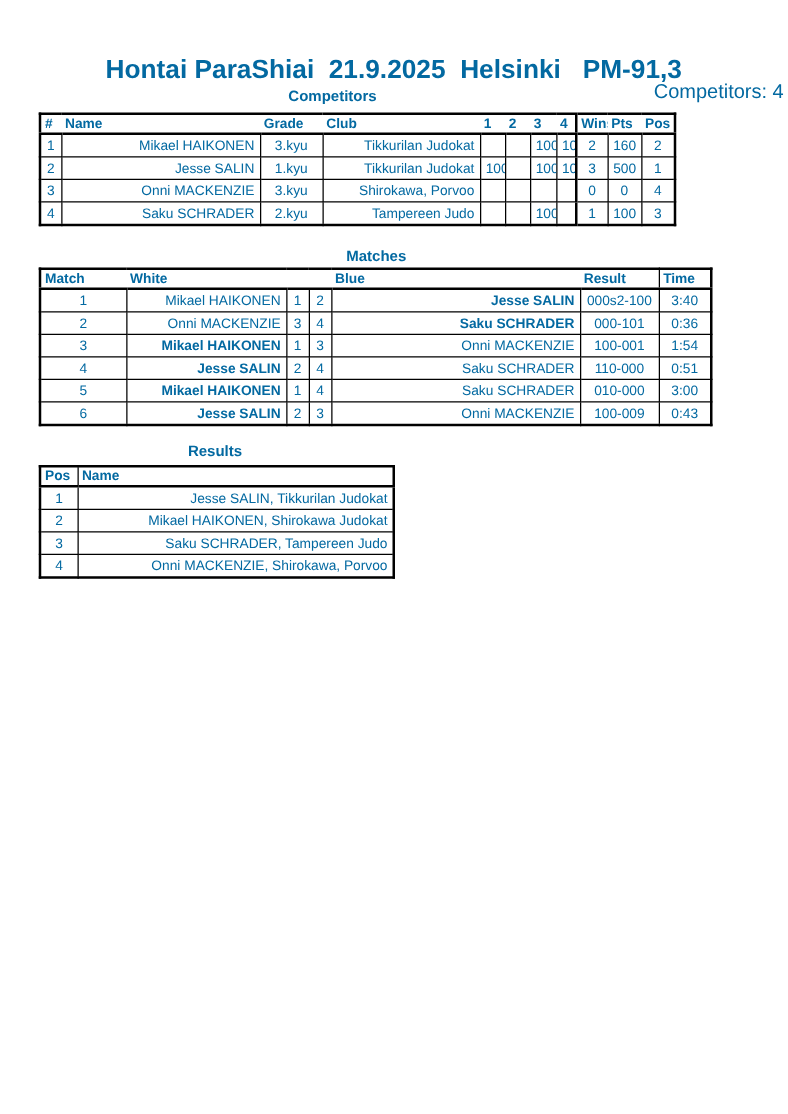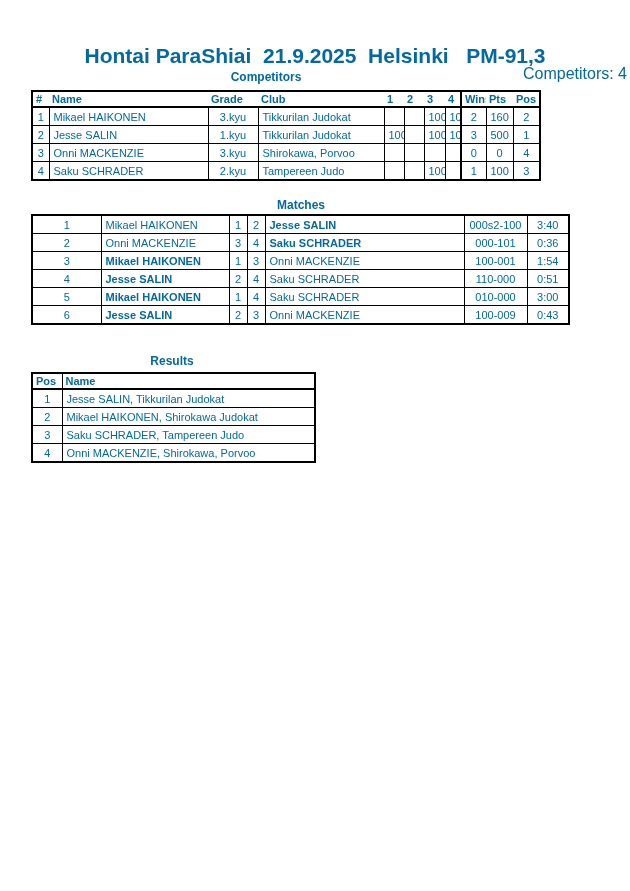--- a/index.html
+++ b/index.html
@@ -26,21 +26,21 @@
     position:absolute;border-collapse:collapse;table-layout:fixed;
     font-size:11px;background:#fff;border:2px solid #000;
   }
   td{border:1px solid #000;padding:0 4px;height:17px;overflow:hidden;white-space:nowrap;}
   th{
     font-weight:bold;border-left:none;border-right:none;border-top:none;
     border-bottom:2px solid #000;padding:0 3px;height:14px;
     overflow:hidden;white-space:nowrap;text-align:left;
   }
   .c{text-align:center;}
-  .l{text-align:left;}
+  .l{text-align:right;}
   th.hl{text-align:left;}
   th.divl{border-left:1px solid #000;}
   .thickl{border-left:2px solid #000 !important;}
   .bold{font-weight:bold;}
 
   .tbl-competitors{left:31px;top:90px;width:508px;}
   .tbl-matches{left:31px;top:214px;width:537px;}
   .tbl-results{left:31px;top:372px;width:283px;}
 </style>
 </head>
@@ -142,20 +142,29 @@
     <colgroup>
       <col style="width:69px">
         <col style="width:128px">
         <col style="width:18px">
         <col style="width:18px">
       <col style="width:199px">
         <col style="width:63px">
         <col style="width:42px">
     </colgroup>
     <tbody>
+        <tr>
+      <th class="hl">Match</th>
+      <th>White</th>
+      <th></th>
+      <th></th>
+      <th>Blue</th>
+      <th>Result</th>
+      <th class="divl">Time</th>
+    </tr>
     <tr>
       <td class="c">1</td>
       <td class="l">Mikael HAIKONEN</td>
       <td class="c">1</td>
       <td class="c">2</td>
       <td class="l bold">Jesse SALIN</td>
       <td class="c">000s2-100</td>
       <td class="c">3:40</td>
     </tr>
     <tr>

